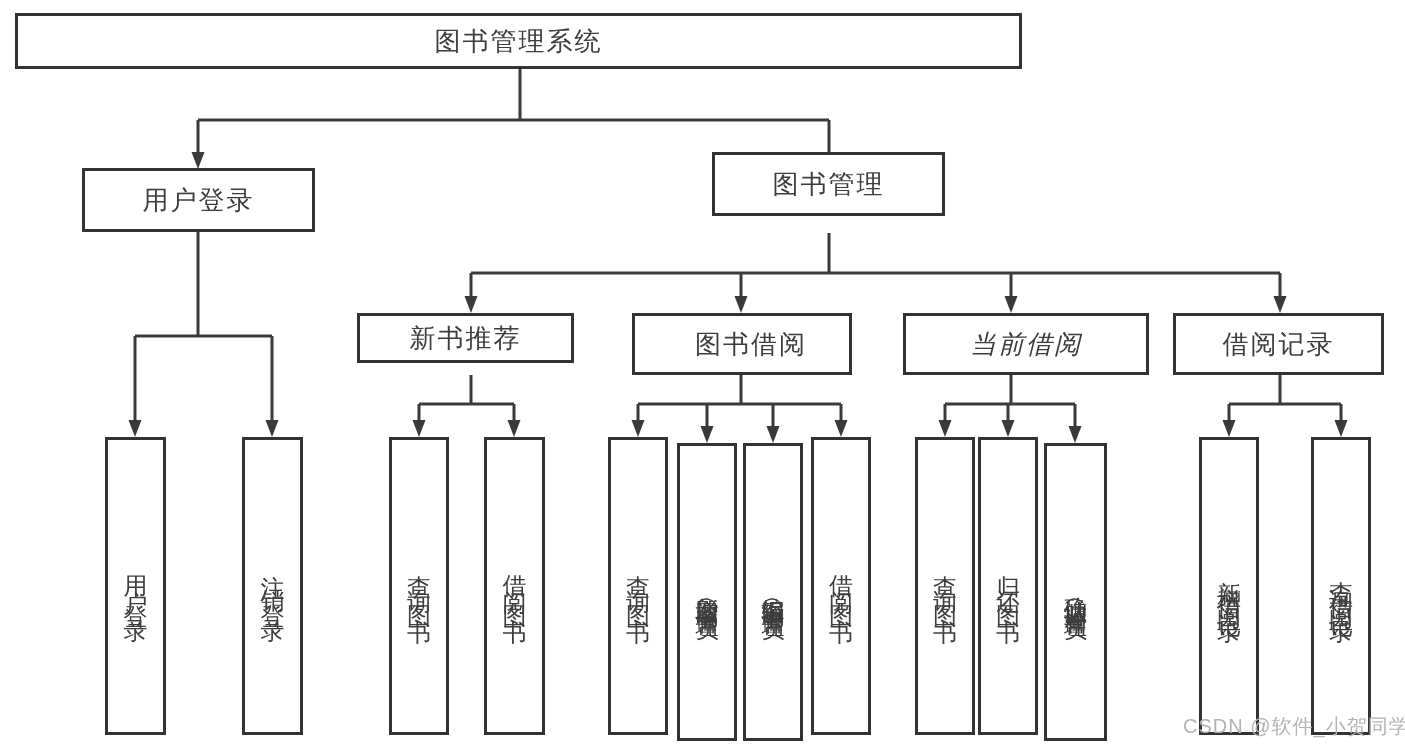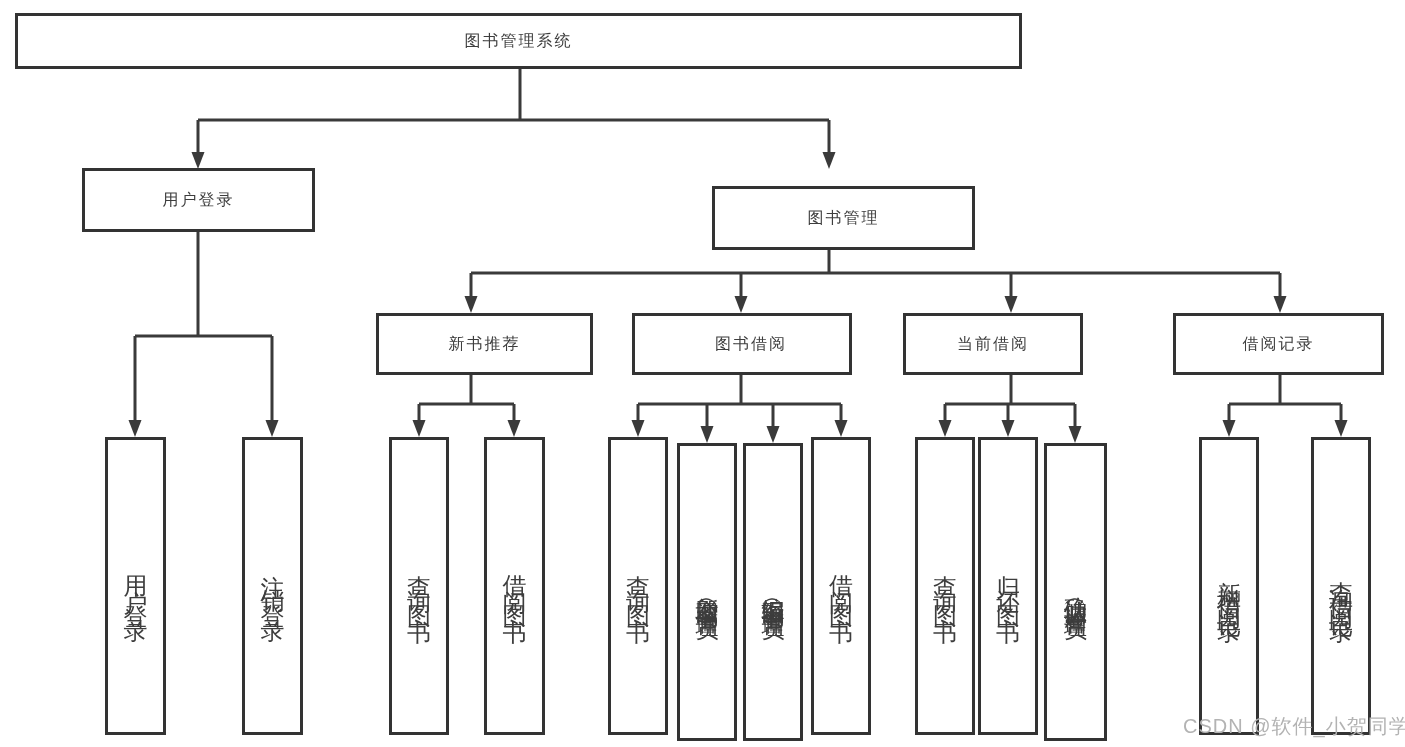--- a/index.html
+++ b/index.html
@@ -5,21 +5,21 @@
   html,body{margin:0;padding:0;background:#ffffff;}
   .canvas{
     position:relative;width:1405px;height:747px;background:#ffffff;
     font-family:"Liberation Sans","DejaVu Sans",sans-serif;overflow:hidden;
   }
   .connectors{position:absolute;left:0;top:0;width:1405px;height:747px;}
   .box{
     position:absolute;background:#ffffff;border:3px solid #333333;box-sizing:border-box;
     display:flex;align-items:center;justify-content:center;color:#3d3d3d;z-index:2;
   }
-  .hlabel{font-size:16px;letter-spacing:2px;white-space:nowrap;}
+  .hlabel{font-size:26px;letter-spacing:2px;white-space:nowrap;}
   .leaf{z-index:2;}
   .vlabel{
     writing-mode:vertical-rl;text-orientation:mixed;
     font-size:24px;line-height:1;color:#3d3d3d;
   }
   .sp4{letter-spacing:15px;}
   .sp6{letter-spacing:8px;}
   .sp9{letter-spacing:3px;font-size:23px;}
   .watermark{
     position:absolute;left:1183px;top:713px;z-index:6;
@@ -71,31 +71,31 @@
     </g>
   </svg>
 
   <div class="box" style="left:15px;top:13px;width:1007px;height:56px;">
     <span class="hlabel">图书管理系统</span>
   </div>
 
   <div class="box" style="left:82px;top:168px;width:233px;height:64px;">
     <span class="hlabel">用户登录</span>
   </div>
-  <div class="box" style="left:712px;top:186px;width:263px;height:64px;font-family:Liberation Mono, monospace;">
+  <div class="box" style="left:712px;top:152px;width:233px;height:64px;font-family:Liberation Mono, monospace;">
     <span class="hlabel">图书管理</span>
   </div>
 
-  <div class="box" style="left:376px;top:313px;width:217px;height:62px;text-align:center;">
+  <div class="box" style="left:357px;top:313px;width:217px;height:50px;text-align:center;">
     <span class="hlabel">新书推荐</span>
   </div>
   <div class="box" style="left:632px;top:313px;width:220px;height:62px;padding-left:18px;">
     <span class="hlabel">图书借阅</span>
   </div>
-  <div class="box" style="left:903px;top:313px;width:180px;height:62px;">
+  <div class="box" style="left:903px;top:313px;width:246px;height:62px;font-style:italic;">
     <span class="hlabel">当前借阅</span>
   </div>
   <div class="box" style="left:1173px;top:313px;width:211px;height:62px;">
     <span class="hlabel">借阅记录</span>
   </div>
 
   <div class="box leaf" style="left:105px;top:437px;width:61px;height:298px;">
     <span class="vlabel sp4">用户登录</span>
   </div>
   <div class="box leaf" style="left:242px;top:437px;width:61px;height:298px;">

